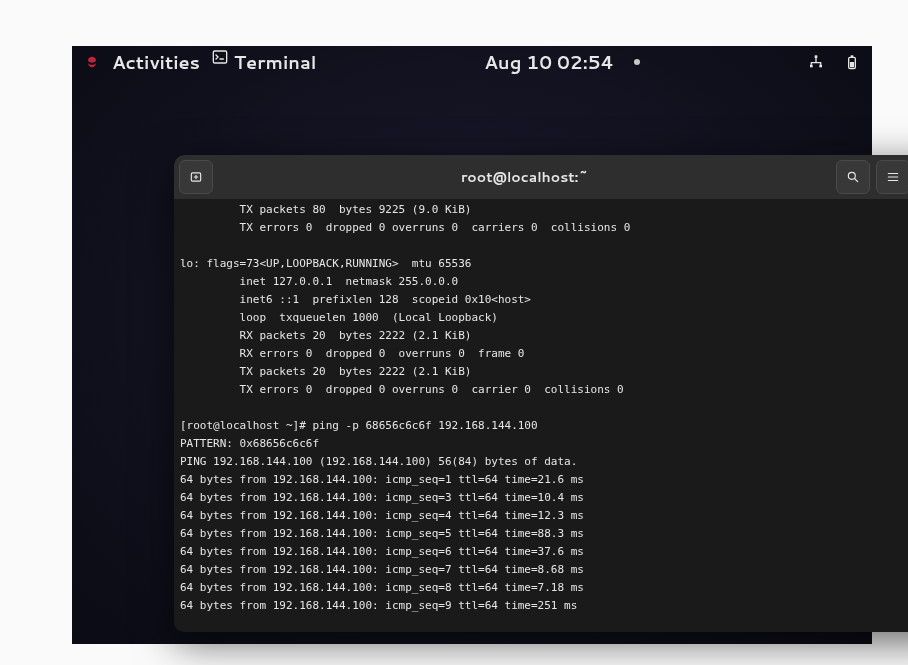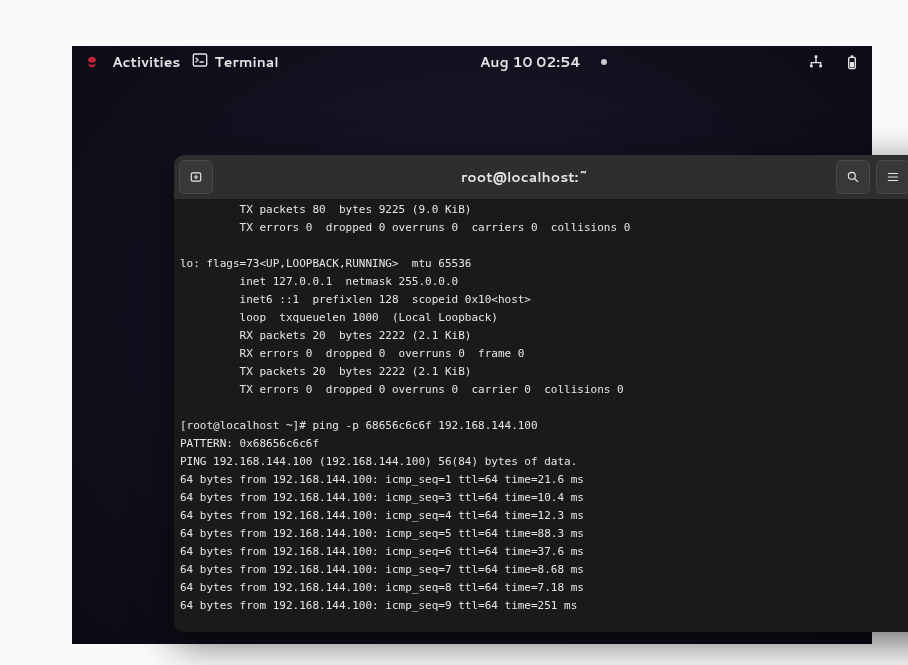--- a/index.html
+++ b/index.html
@@ -6,21 +6,21 @@
     html, body { width: 100%; height: 100%; background: #f0f0f0; font-family: Cantarell, sans-serif; }
     .outer { width: 908px; height: 665px; position: relative; background: #fafafa; }
     .desktop {
       position: absolute;
       left: 72px; top: 46px;
       width: 800px; height: 598px;
       background: radial-gradient(ellipse at 50% 45%, #1a1a2e 0%, #0b0b14 100%);
       display: flex; flex-direction: column;
     }
     .topbar {
-      height: 32px; color: #e6e6e6; font-size: 14px; display: flex; align-items: center;
+      height: 32px; color: #e6e6e6; font-size: 18px; display: flex; align-items: center;
       padding: 0 12px; user-select: none;
     }
     .topbar-left { display: flex; align-items: center; gap: 12px; }
     .activities { font-weight: 700; }
     .term-item { display: flex; align-items: flex-start; gap: 6px; font-weight: 700; }
     .spacer { flex: 1; }
     .clock { font-weight: 700; display: flex; align-items: center; gap: 10px; }
     .dot { width: 6px; height: 6px; border-radius: 50%; background: #c8c8c8; display: inline-block; margin-left: 10px; }
     .topbar-right { display: flex; align-items: center; gap: 20px; }
     .icn { width: 16px; height: 16px; display: flex; align-items: center; justify-content: center; }

